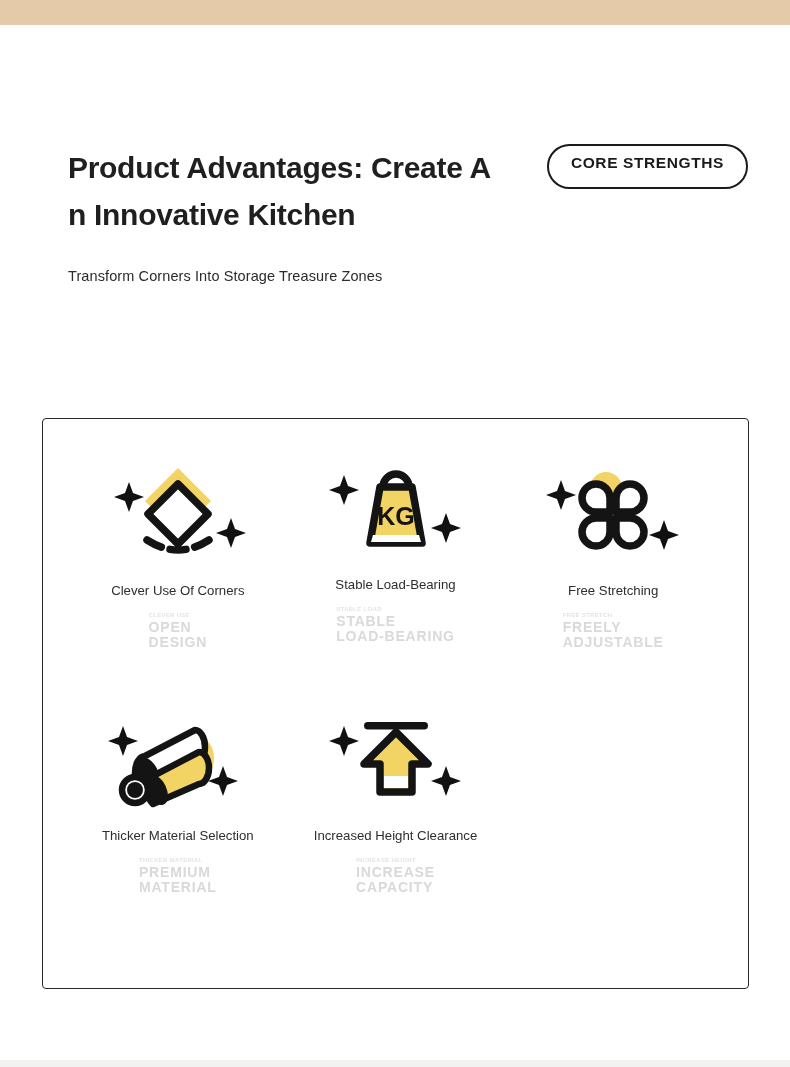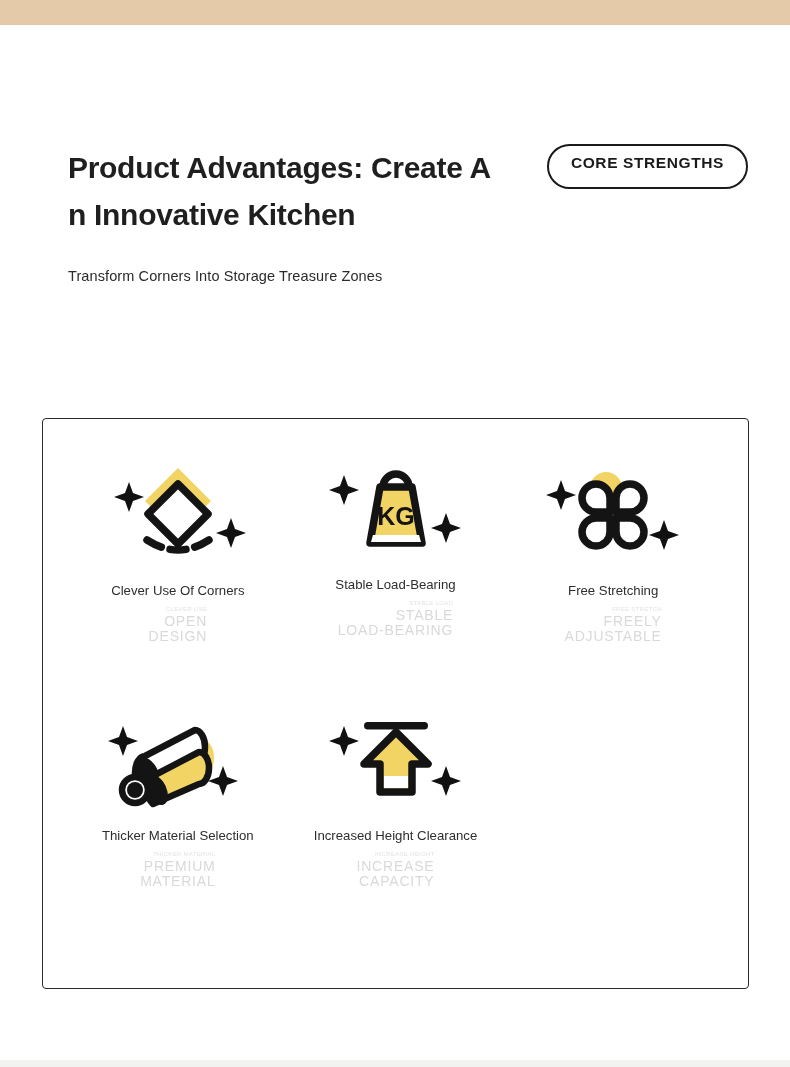--- a/index.html
+++ b/index.html
@@ -142,25 +142,25 @@
   .cell-label {
     margin-top: 16px;
     font-size: 13.2px;
     color: #2e2e2e;
     line-height: 16px;
     text-align: center;
     white-space: nowrap;
   }
 
   .watermark {
-    margin-top: 6px;
-    text-align: right;
+    margin-top: 12px;
+    text-align: left;
     color: #d9d9d9;
     font-size: 14px;
-    font-weight: normal;
+    font-weight: bold;
     line-height: 15px;
     letter-spacing: 0.8px;
     text-transform: uppercase;
     user-select: none;
   }
   .wm-tiny {
     display: block;
     font-size: 6px;
     letter-spacing: 0.3px;
     color: #e3e3e3;

